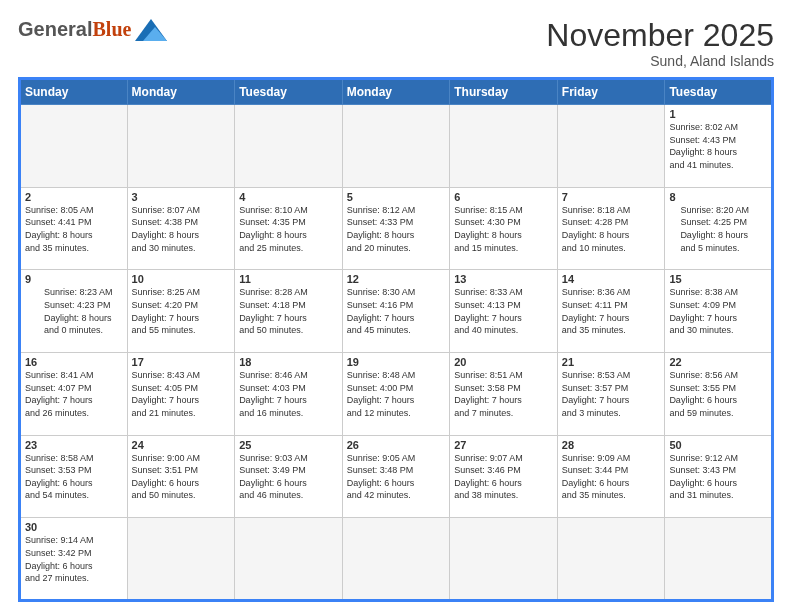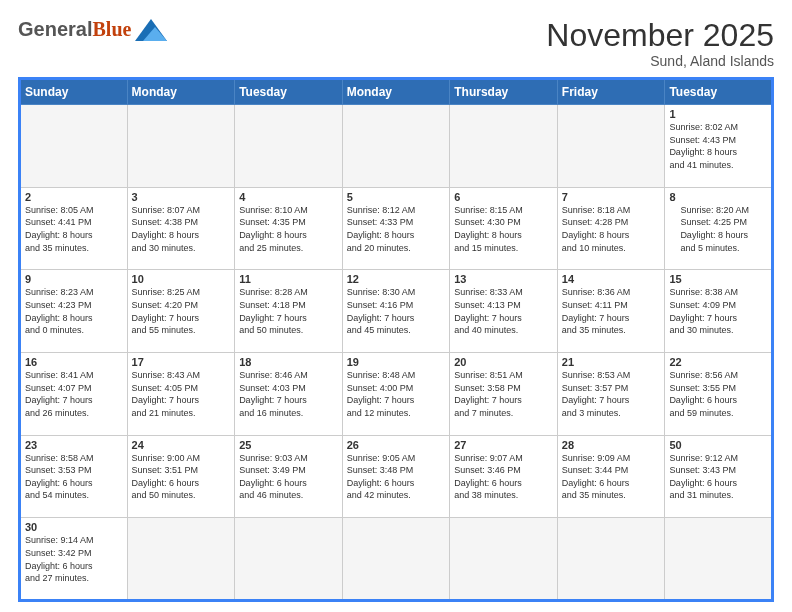--- a/index.html
+++ b/index.html
@@ -191,21 +191,21 @@
             <span class="day-number">8</span>
             <div class="day-info" style="white-space: pre-line; margin-left: 11px;">Sunrise: 8:20 AM
 Sunset: 4:25 PM
 Daylight: 8 hours
 and 5 minutes.</div>
           </td>
         </tr>
         <tr>
           <td>
             <span class="day-number">9</span>
-            <div class="day-info" style="white-space: pre-line;">Sunrise: 8:23 AM
+            <div class="day-info" style="white-space: pre-line; margin-left: 19px;">Sunrise: 8:23 AM
 Sunset: 4:23 PM
 Daylight: 8 hours
 and 0 minutes.</div>
           </td>
           <td>
             <span class="day-number">10</span>
             <div class="day-info" style="white-space: pre-line;">Sunrise: 8:25 AM
 Sunset: 4:20 PM
 Daylight: 7 hours
 and 55 minutes.</div>

